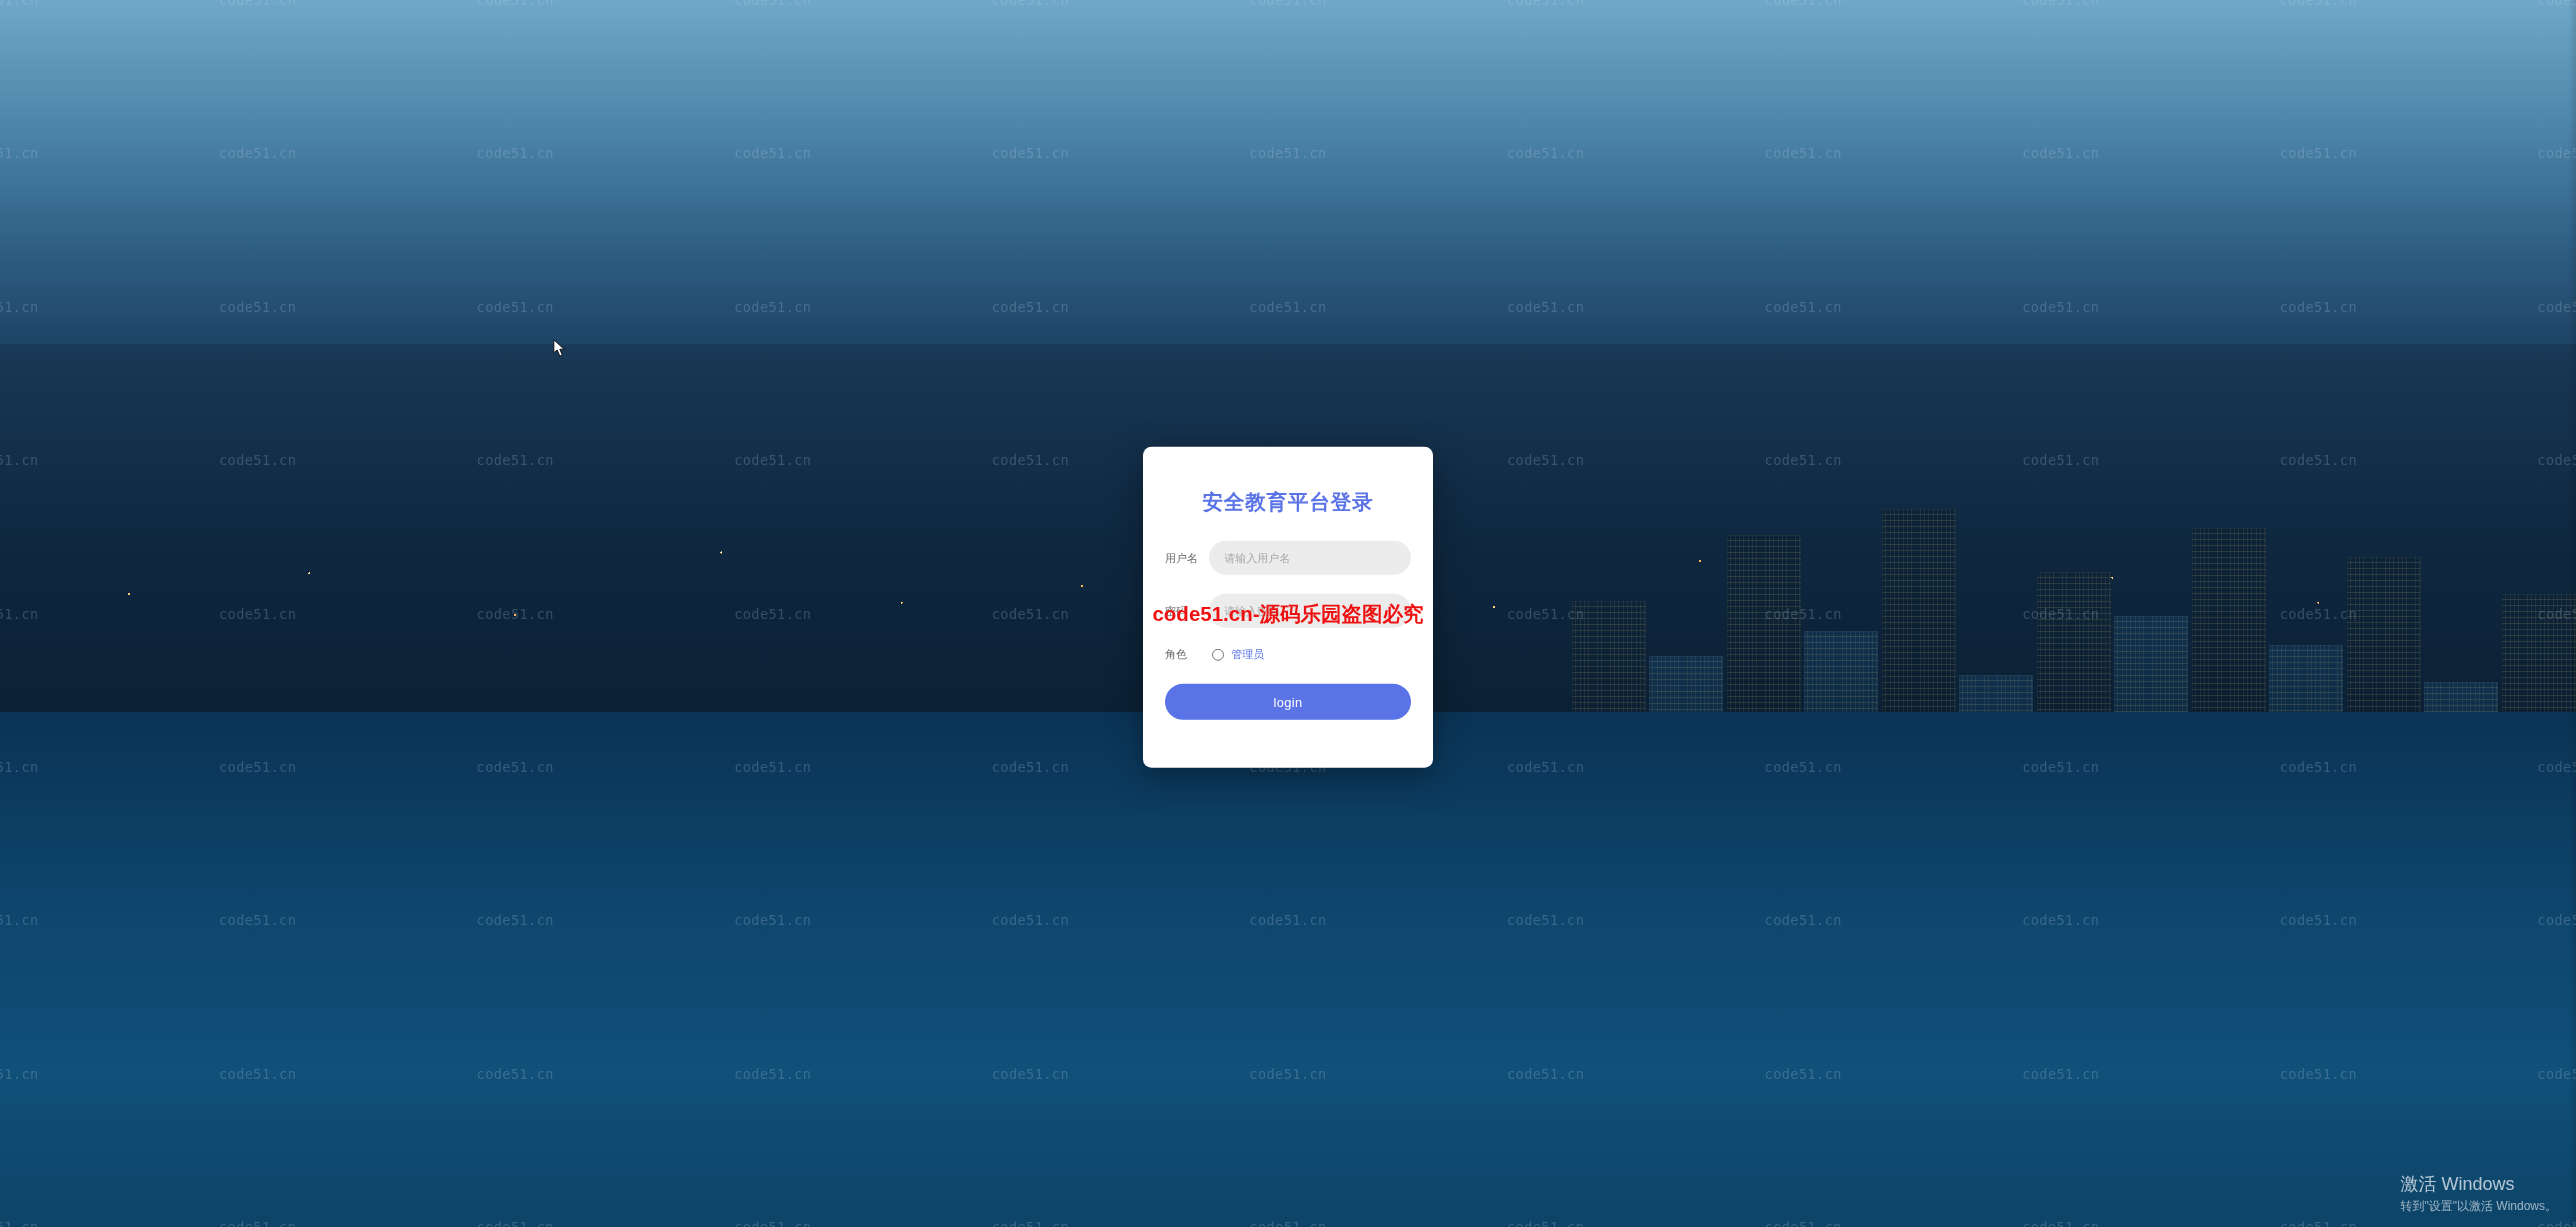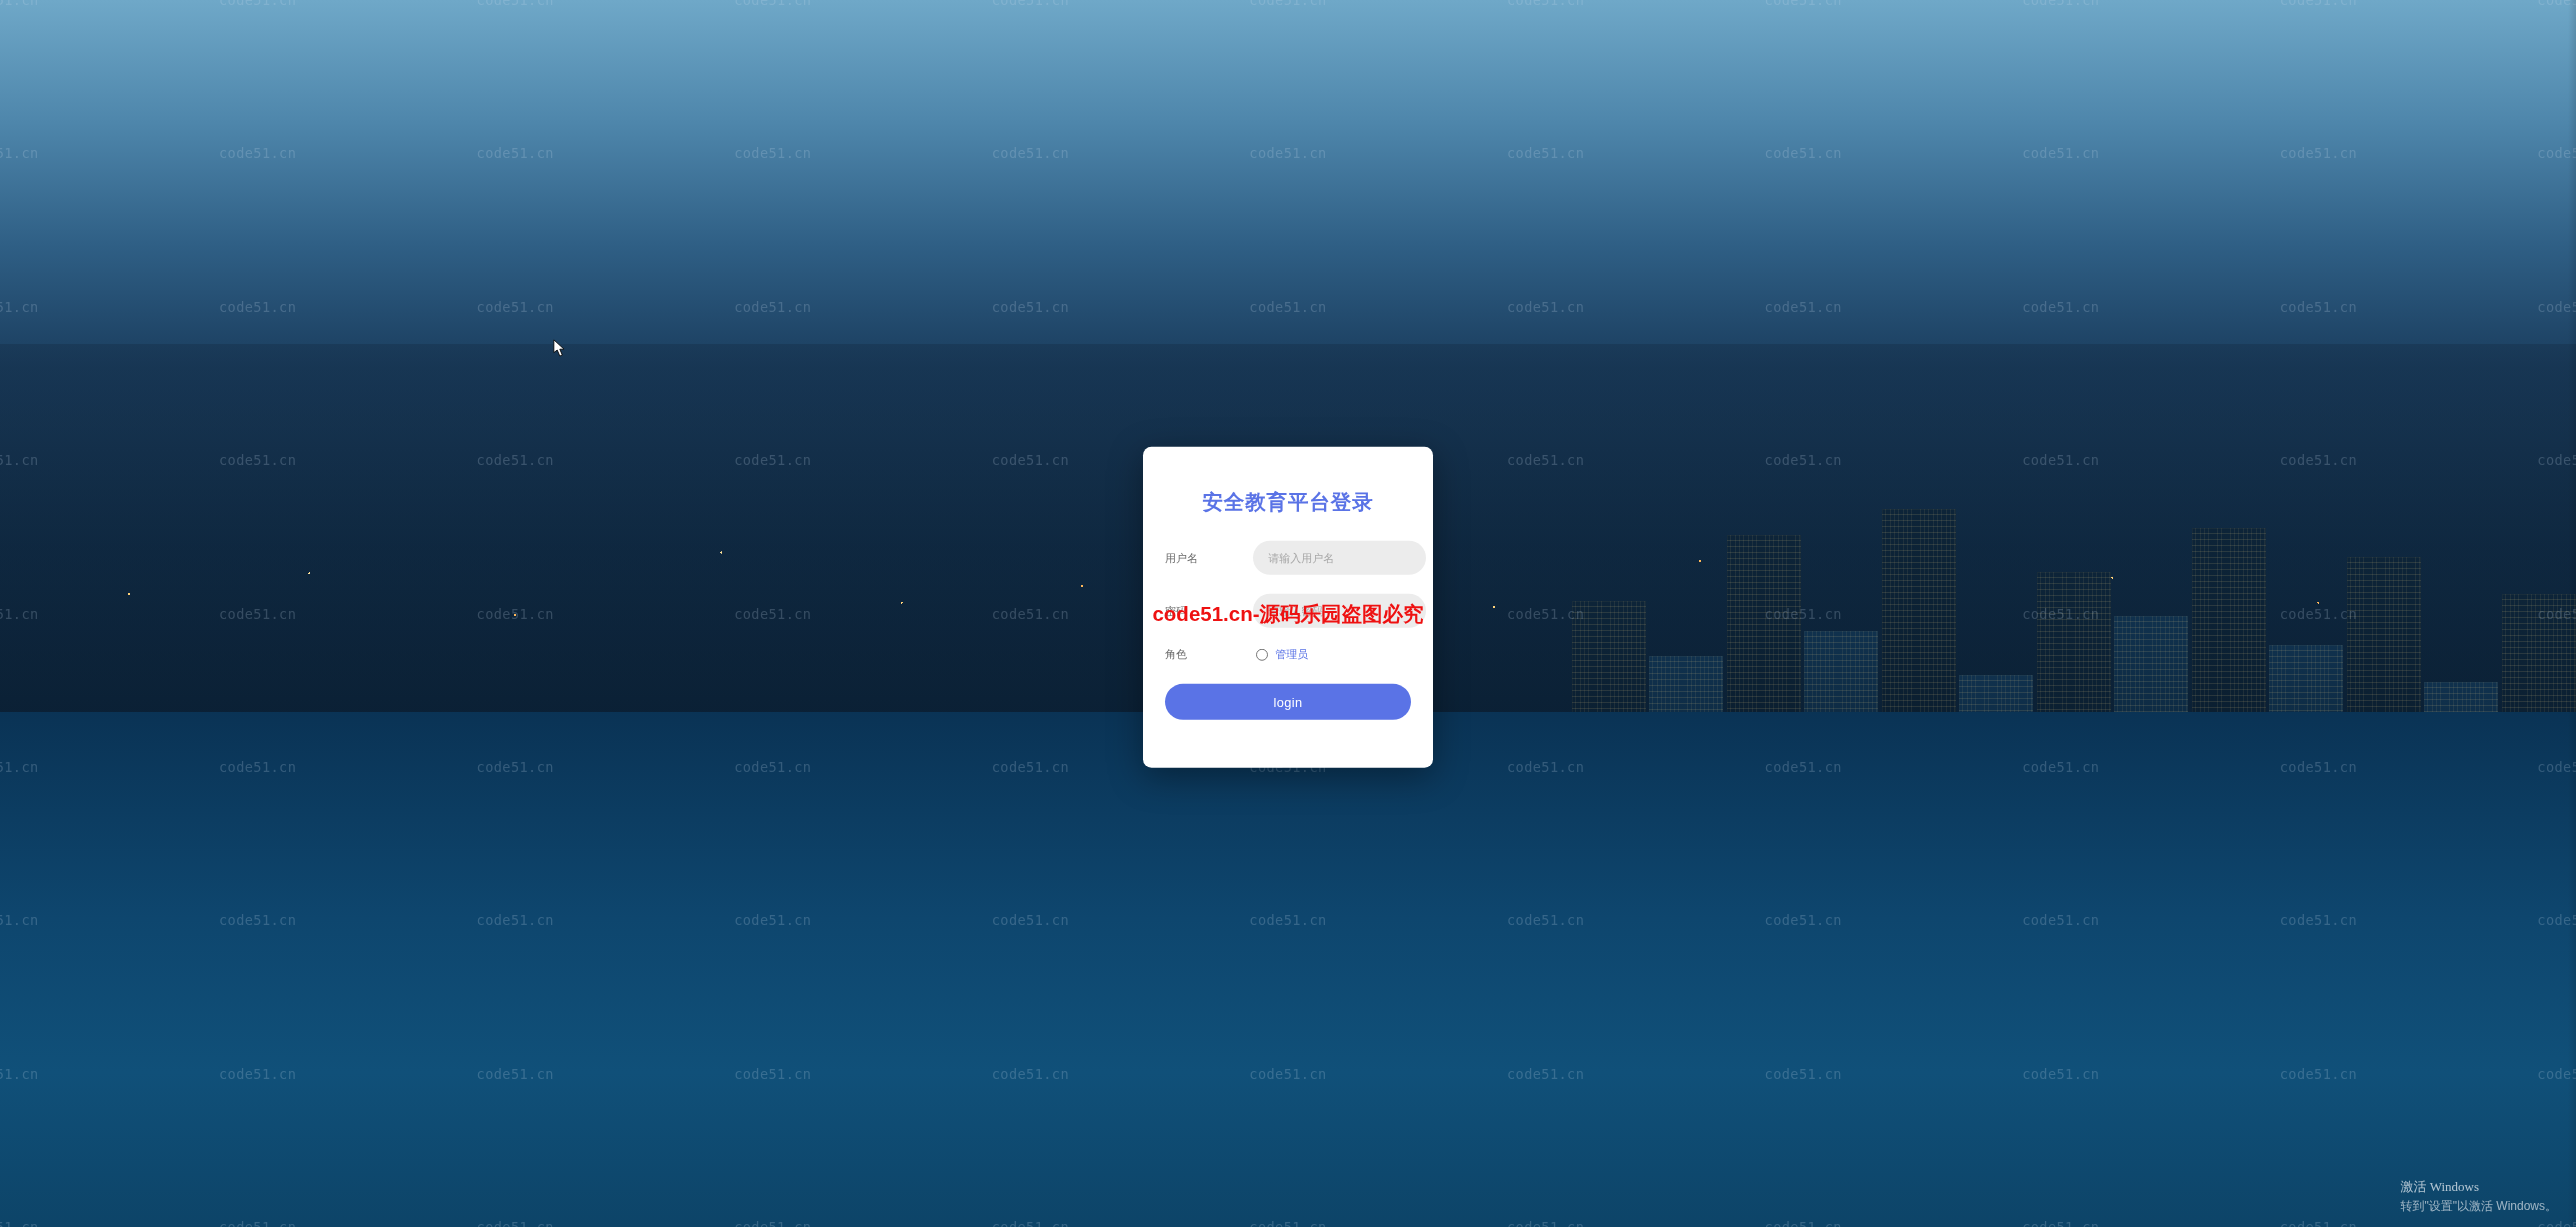--- a/index.html
+++ b/index.html
@@ -75,21 +75,21 @@
 .card {
   position: absolute; top: 50%; left: 50%; transform: translate(-50%, -52%);
   width: 290px; background: #fff; border-radius: 8.5px;
   box-shadow: 0 8.5px 34px rgba(0,0,0,.35);
   padding: 41px 22px 48px;
 }
 .card h1 {
   text-align: center; font-size: 20.5px; font-weight: 700;
   color: #5a73e6; margin-bottom: 25.6px; letter-spacing: 0.9px;
 }
-.row { display: flex; align-items: center; margin-bottom: 19px; gap: 44px; }
+.row { display: flex; align-items: center; margin-bottom: 19px; }
 .row-radio { margin-top: 5.1px; margin-bottom: 22px; }
 .lab { width: 44px; font-size: 11px; color: #6b6b6b; flex: none; }
 .ipt {
   flex: 1; height: 34px; border: none; border-radius: 17px;
   background: #ececec; padding: 0 15.3px; font-size: 11px; color: #333;
   outline: none;
 }
 .ipt::placeholder { color: #a8a8a8; }
 .radio-wrap { display: flex; align-items: center; gap: 6.8px; margin-left: 3.4px; }
 .radio-wrap input[type=radio] {
@@ -115,21 +115,21 @@
   position: absolute; width: 13.6px; height: 19px; pointer-events: none;
   z-index: 50;
 }
 
 
 .activate {
   position: fixed; right: 19px; bottom: 12px; text-align: left;
   color: rgba(235,240,245,.75); pointer-events: none;
   font-family: "Segoe UI", "Microsoft YaHei", sans-serif;
 }
-.activate .t1 { font-size: 13px; font-weight: 400; font-family: Liberation Serif, serif; }
+.activate .t1 { font-size: 18px; font-weight: 400; }
 .activate .t2 { font-size: 12px; margin-top: 1.7px; color: rgba(235,240,245,.65); }
 
 
 .sb { position: fixed; right: 0; top: 0; bottom: 0; width: 8.5px;
   background: linear-gradient(to right, transparent, rgba(0,0,0,.12)); }
 </style>
 </head>
 <body>
 
 <div class="bg">

